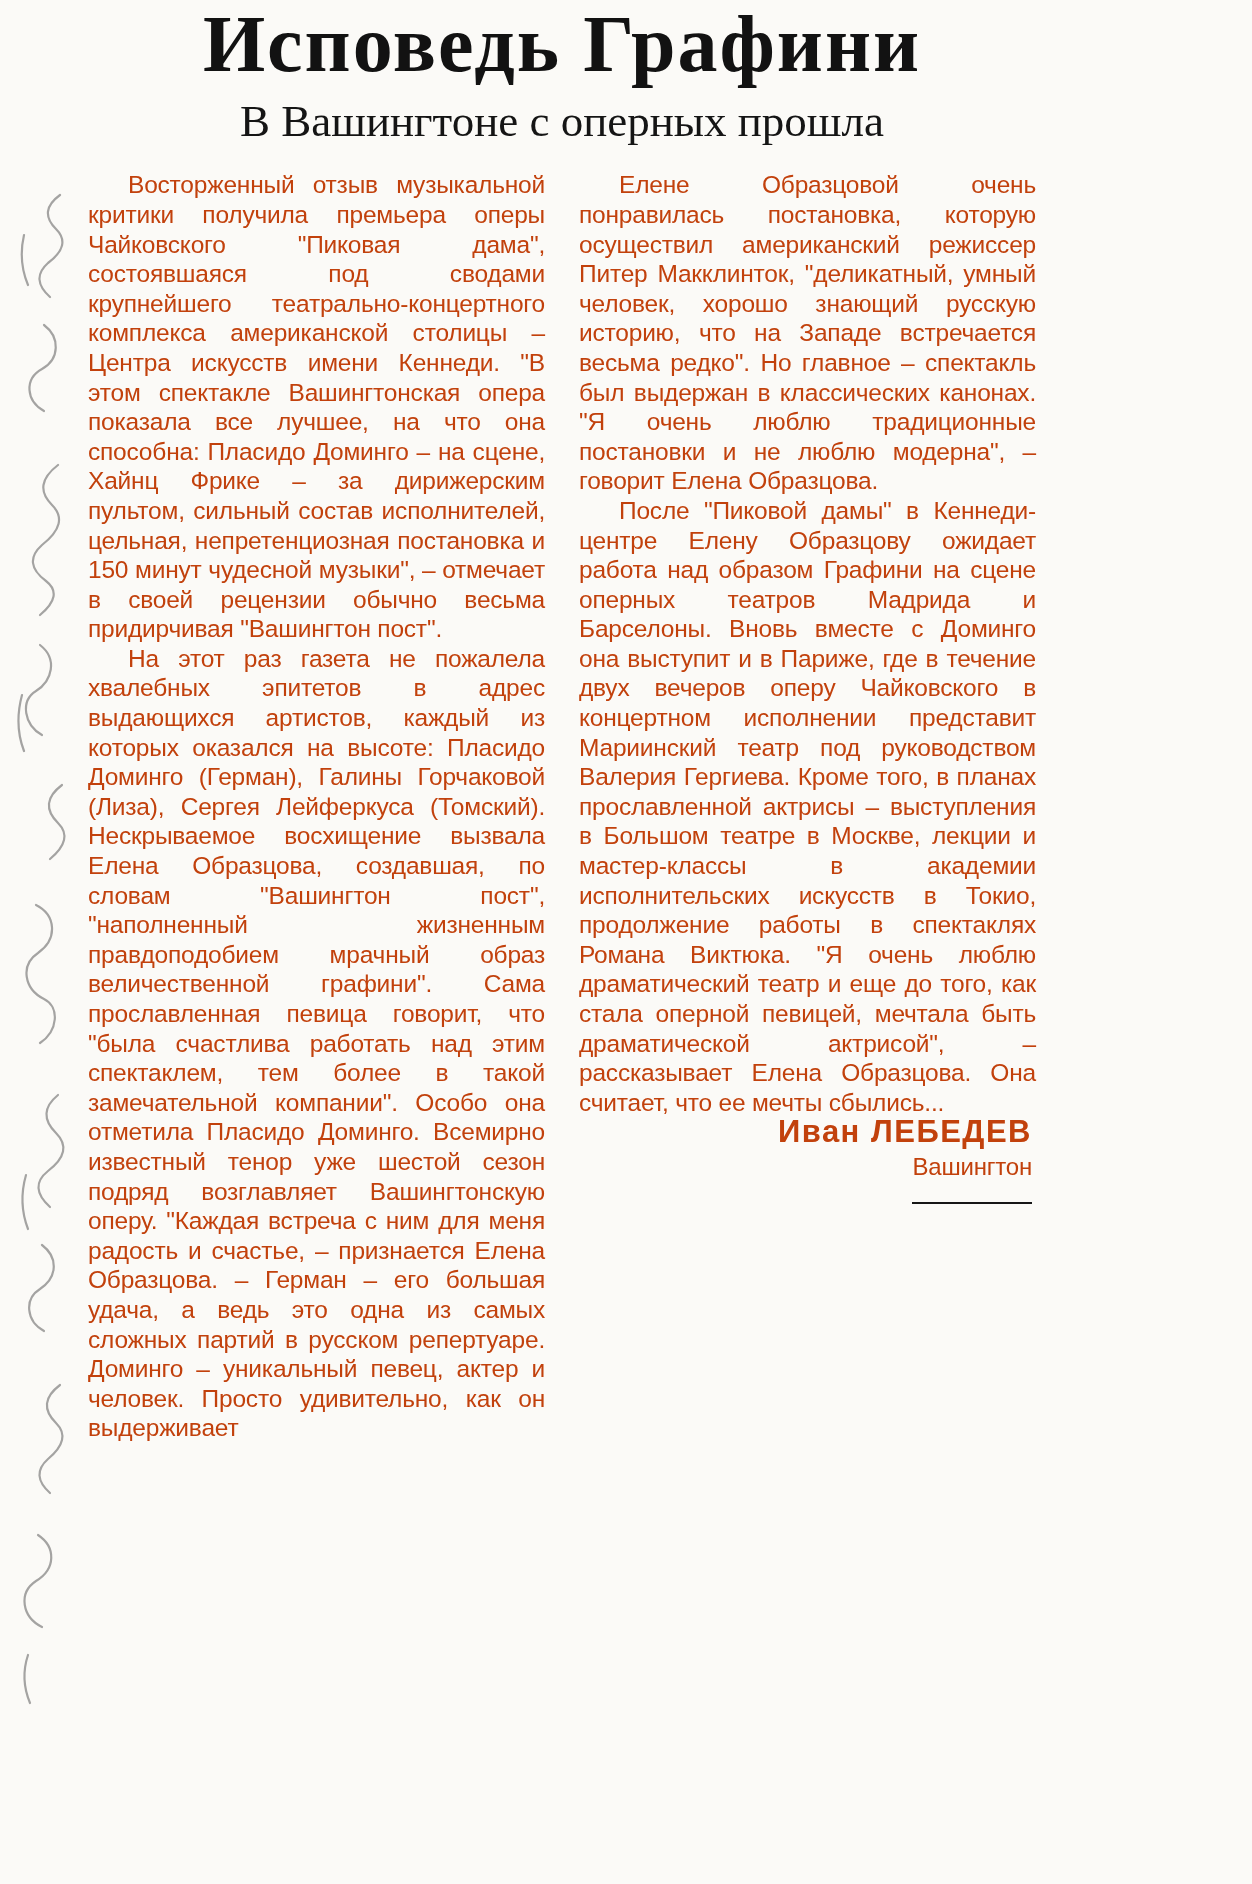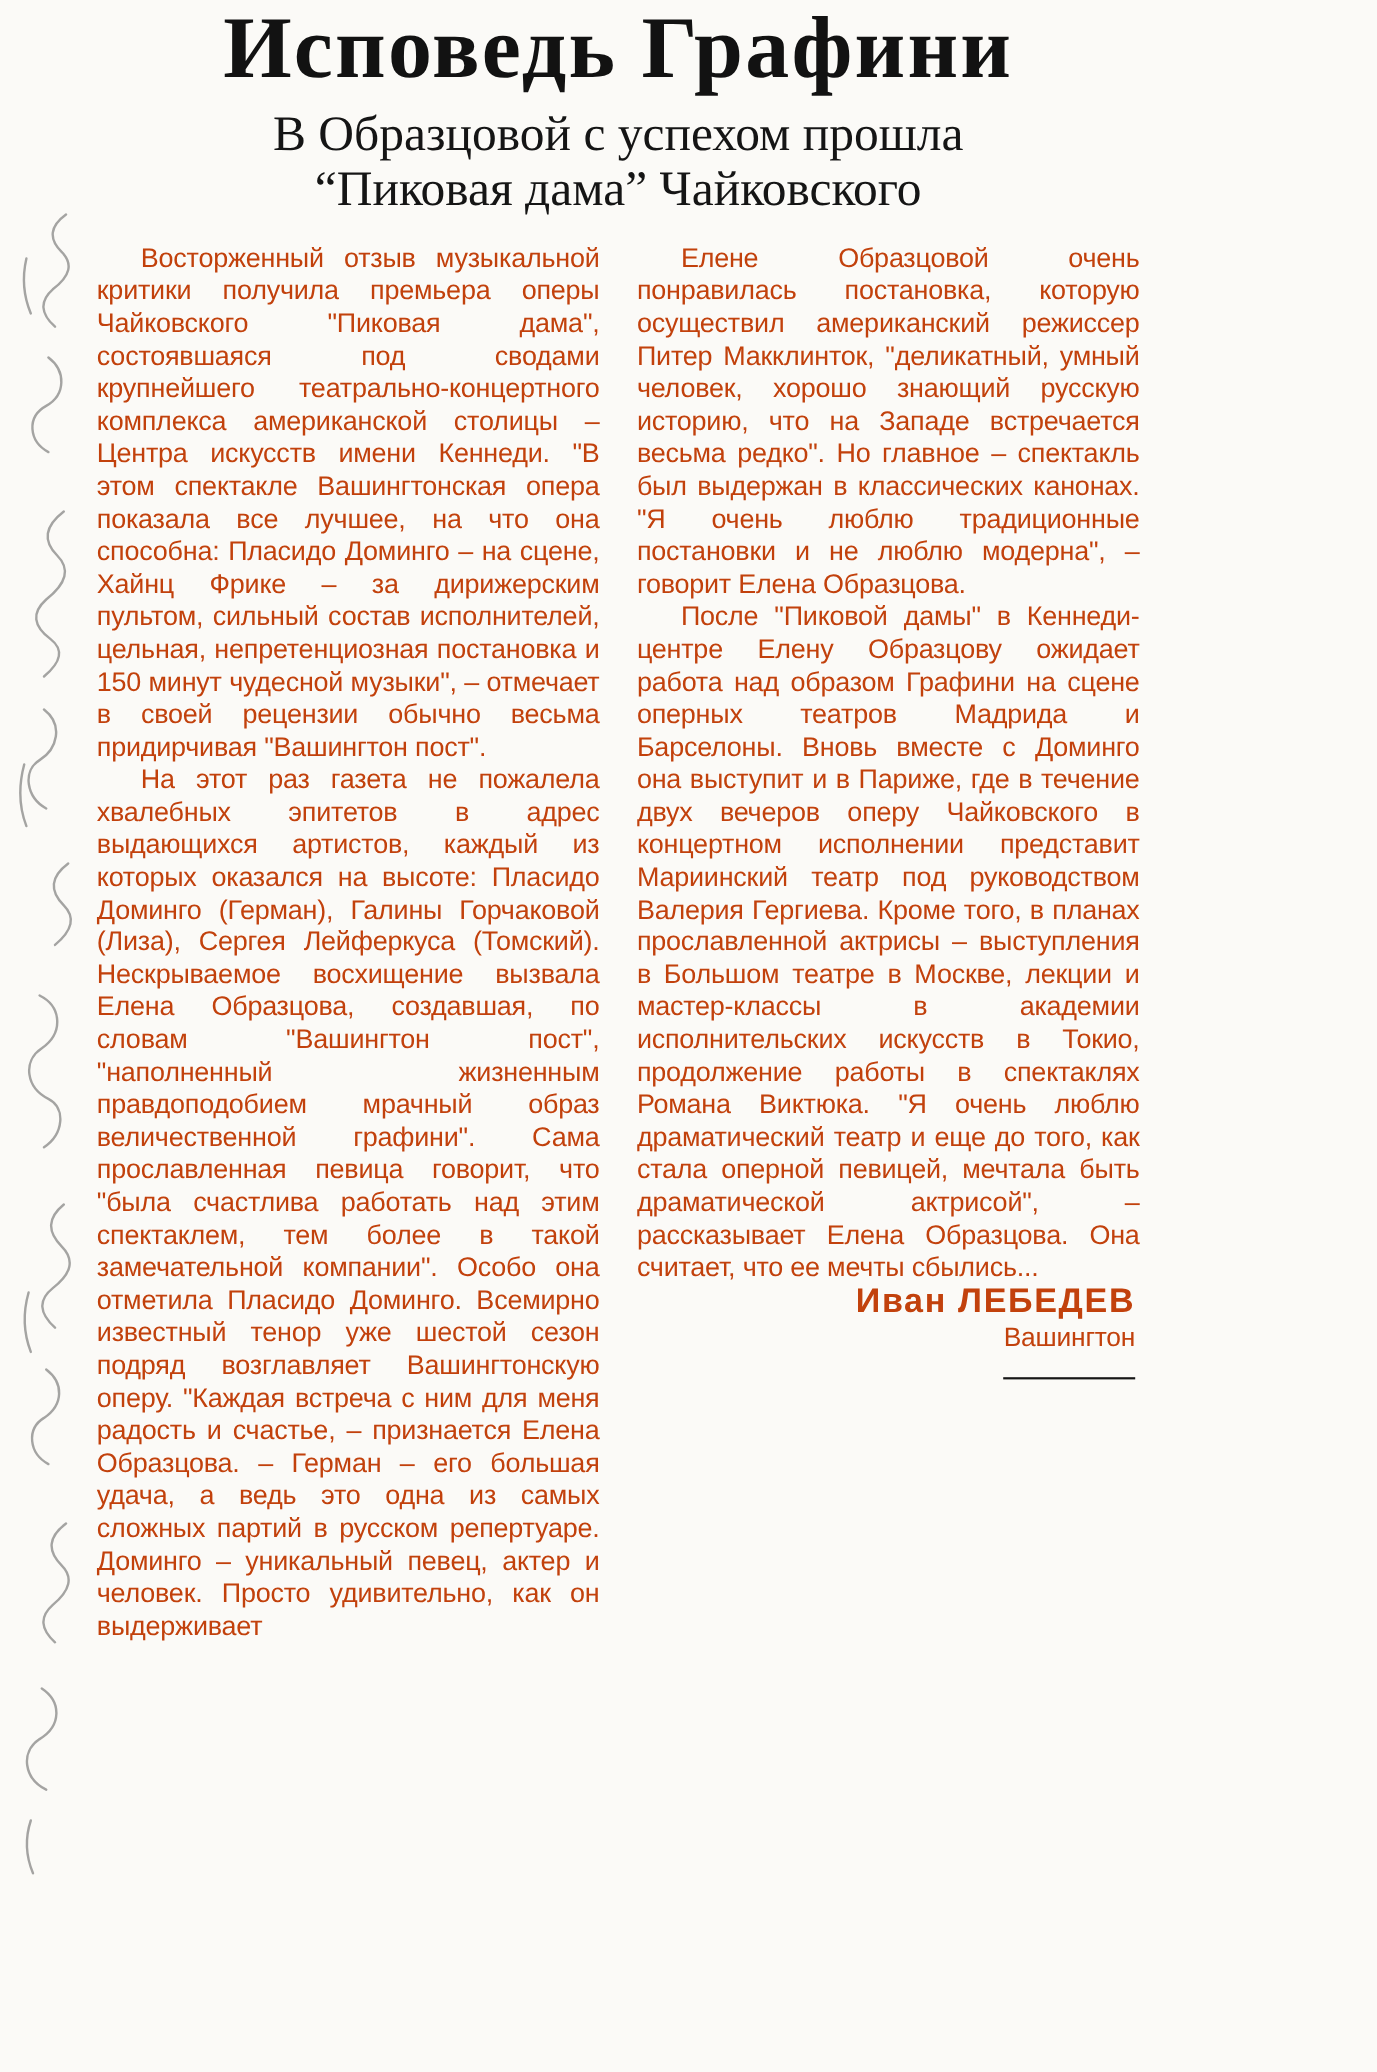--- a/index.html
+++ b/index.html
@@ -110,22 +110,21 @@
       <path d="M26 1000 q-8 28 2 54"></path>
       <path d="M28 1480 q-8 24 2 48"></path>
     </g>
   </svg>
 
   <div class="content">
 
     <h1 class="headline">Исповедь Графини</h1>
 
     <div class="subtitle">
-      <div>В Образцовой с успехом прошла</div>
-      <div>“Пиковая дама” Чайковского</div>
+      <div>В Вашингтоне с оперных прошла</div>
     </div>
 
     <div class="columns">
 
       <div class="col">
         <p class="para">Восторженный отзыв музыкальной критики получила премьера оперы Чайковского "Пиковая дама", состоявшаяся под сводами крупнейшего театрально-концертного комплекса американской столицы – Центра искусств имени Кеннеди. "В этом спектакле Вашингтонская опера показала все лучшее, на что она способна: Пласидо Доминго – на сцене, Хайнц Фрике – за дирижерским пультом, сильный состав исполнителей, цельная, непретенциозная постановка и 150 минут чудесной музыки", – отмечает в своей рецензии обычно весьма придирчивая "Вашингтон пост".</p>
         <p class="para">На этот раз газета не пожалела хвалебных эпитетов в адрес выдающихся артистов, каждый из которых оказался на высоте: Пласидо Доминго (Герман), Галины Горчаковой (Лиза), Сергея Лейферкуса (Томский). Нескрываемое восхищение вызвала Елена Образцова, создавшая, по словам "Вашингтон пост", "наполненный жизненным правдоподобием мрачный образ величественной графини". Сама прославленная певица говорит, что "была счастлива работать над этим спектаклем, тем более в такой замечательной компании". Особо она отметила Пласидо Доминго. Всемирно известный тенор уже шестой сезон подряд возглавляет Вашингтонскую оперу. "Каждая встреча с ним для меня радость и счастье, – признается Елена Образцова. – Герман – его большая удача, а ведь это одна из самых сложных партий в русском репертуаре. Доминго – уникальный певец, актер и человек. Просто удивительно, как он выдерживает</p>
       </div>
 
       <div class="col">

